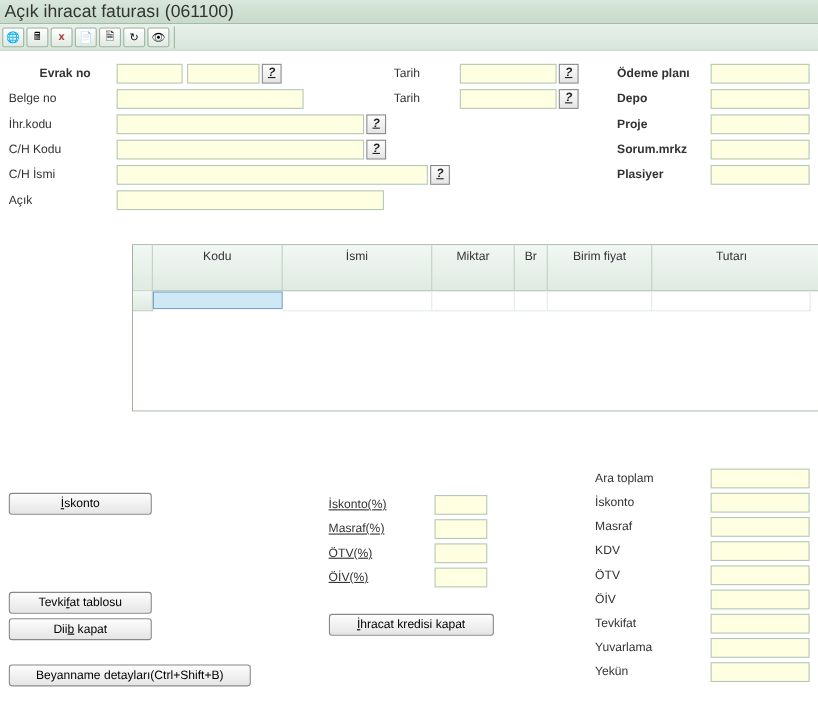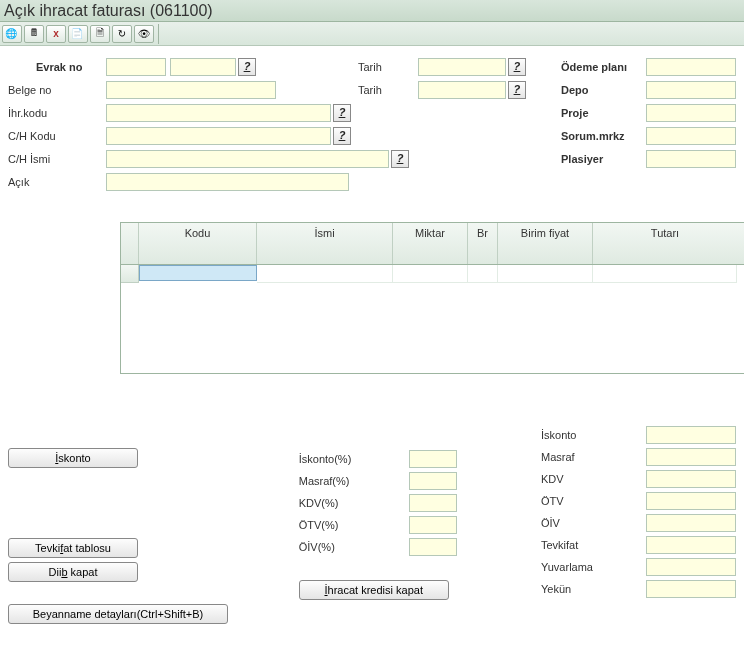--- a/index.html
+++ b/index.html
@@ -170,21 +170,21 @@
     margin-bottom: 4px;
     cursor: pointer;
     padding: 0 10px;
   }
   .btn u { text-decoration: underline; }
   .pct-row {
     display: flex;
     align-items: center;
     height: 22px;
   }
-  .pct-lbl { width: 110px; color:#333;}
+  .pct-lbl { width: 96px; color:#333;text-decoration:underline;}
   .pct-input {
     background: #ffffe1;
     border: 1px solid #b5c8b8;
     height: 18px;
     width: 48px;
   }
   .tot-row {
     display: flex;
     align-items: center;
     height: 22px;
@@ -341,37 +341,37 @@
     <div style="height:24px"></div>
     <div class="pct-row">
       <span class="pct-lbl">İskonto(%)</span>
       <input class="pct-input" style="">
     </div>
     <div class="pct-row">
       <span class="pct-lbl">Masraf(%)</span>
       <input class="pct-input" style="">
     </div>
     <div class="pct-row">
-      <span class="pct-lbl">KDV(%)</span>
-      <input class="pct-input" style="">
-    </div>
-    <div class="pct-row">
       <span class="pct-lbl">ÖTV(%)</span>
       <input class="pct-input" style="">
     </div>
     <div class="pct-row">
       <span class="pct-lbl">ÖİV(%)</span>
       <input class="pct-input" style="">
     </div>
     <div style="height:22px"></div>
     <div class="btn" style="min-width:150px"><u>İ</u>hracat kredisi kapat</div>
   </div>
 
   <div class="bot-right">
     <div class="tot-row">
+      <span class="tot-lbl">Ara toplam</span>
+      <input class="tot-input" style="">
+    </div>
+    <div class="tot-row">
       <span class="tot-lbl">İskonto</span>
       <input class="tot-input" style="">
     </div>
     <div class="tot-row">
       <span class="tot-lbl">Masraf</span>
       <input class="tot-input" style="">
     </div>
     <div class="tot-row">
       <span class="tot-lbl">KDV</span>
       <input class="tot-input" style="">

